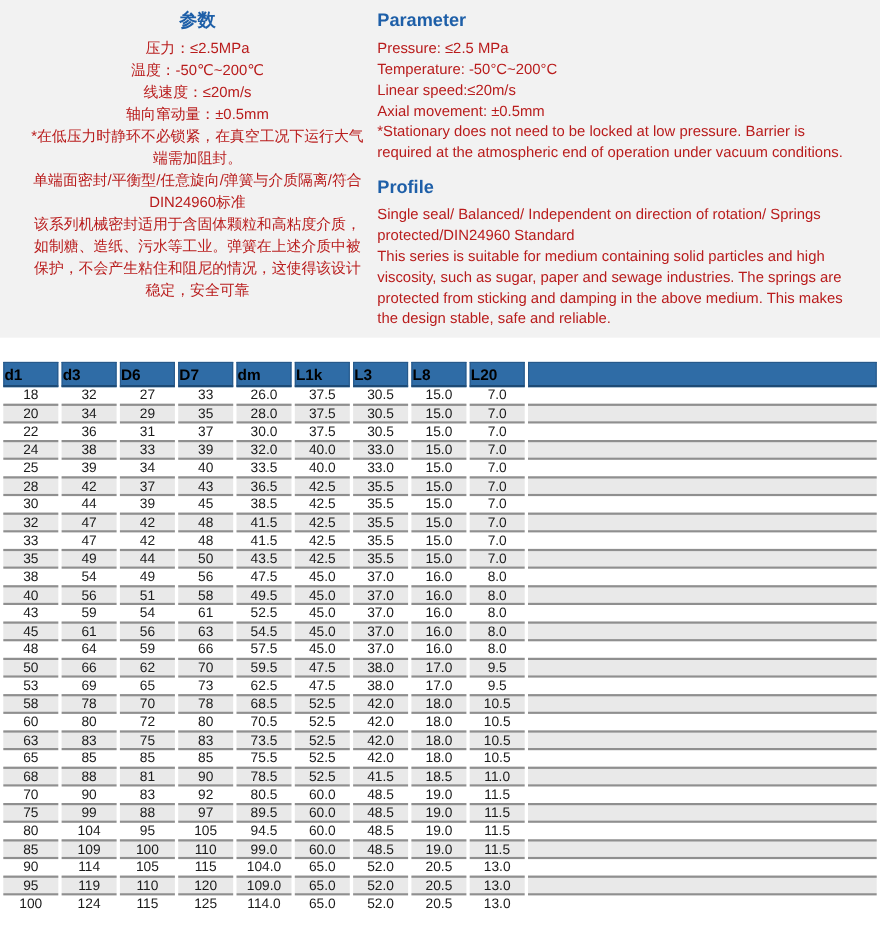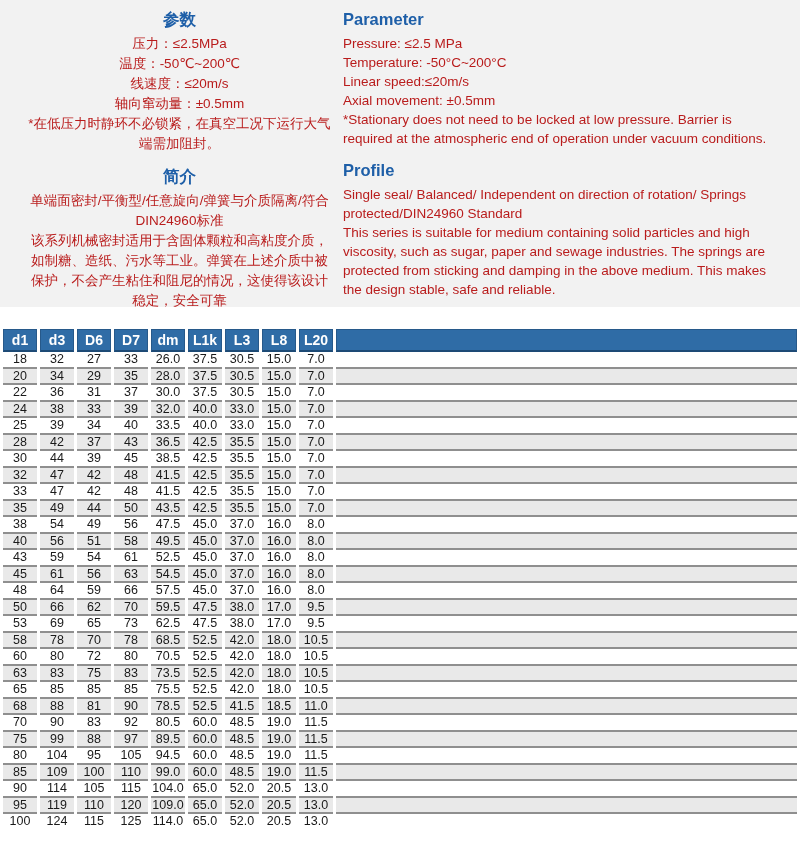--- a/index.html
+++ b/index.html
@@ -35,30 +35,30 @@
   .col-cn .ln { line-height: 20px; }
   
   .tablewrap { margin-top: 22px; }
   table.spec {
     width: 800px;
     border-collapse: separate;
     border-spacing: 3px 0;
     table-layout: fixed;
   }
   table.spec th {
-    width: 34px;
+    width: 50px;
     height: 23px;
     padding: 0;
     background: #2f6ca6;
     border: 1px solid #27598a;
     border-bottom: 2px solid #1d4a75;
-    color: #ffffff;
+    color: #000000;
     font-size: 14px;
     font-weight: bold;
-    text-align: center;
+    text-align: left;
     vertical-align: middle;
   }
   table.spec th.filler { width: auto; }
   table.spec td {
     padding: 0;
     height: 14.5px;
     line-height: 14.5px;
     font-size: 12.5px;
     color: #1a1a1a;
     text-align: center;
@@ -75,21 +75,20 @@
 
   <section class="top">
 
     <div class="col-cn">
       <div class="heading">参数</div>
       <div class="ln">压力：≤2.5MPa</div>
       <div class="ln">温度：-50℃~200℃</div>
       <div class="ln">线速度：≤20m/s</div>
       <div class="ln">轴向窜动量：±0.5mm</div>
       <div class="ln">*在低压力时静环不必锁紧，在真空工况下运行大气端需加阻封。</div>
-      <div class="heading second">简介</div>
       <div class="ln">单端面密封/平衡型/任意旋向/弹簧与介质隔离/符合DIN24960标准</div>
       <div class="ln">该系列机械密封适用于含固体颗粒和高粘度介质，如制糖、造纸、污水等工业。弹簧在上述介质中被保护，不会产生粘住和阻尼的情况，这使得该设计稳定，安全可靠</div>
     </div>
 
     <div class="col-en">
       <div class="heading">Parameter</div>
       <div class="ln">Pressure: ≤2.5 MPa</div>
       <div class="ln">Temperature: -50°C~200°C</div>
       <div class="ln">Linear speed:≤20m/s</div>
       <div class="ln">Axial movement: ±0.5mm</div>

